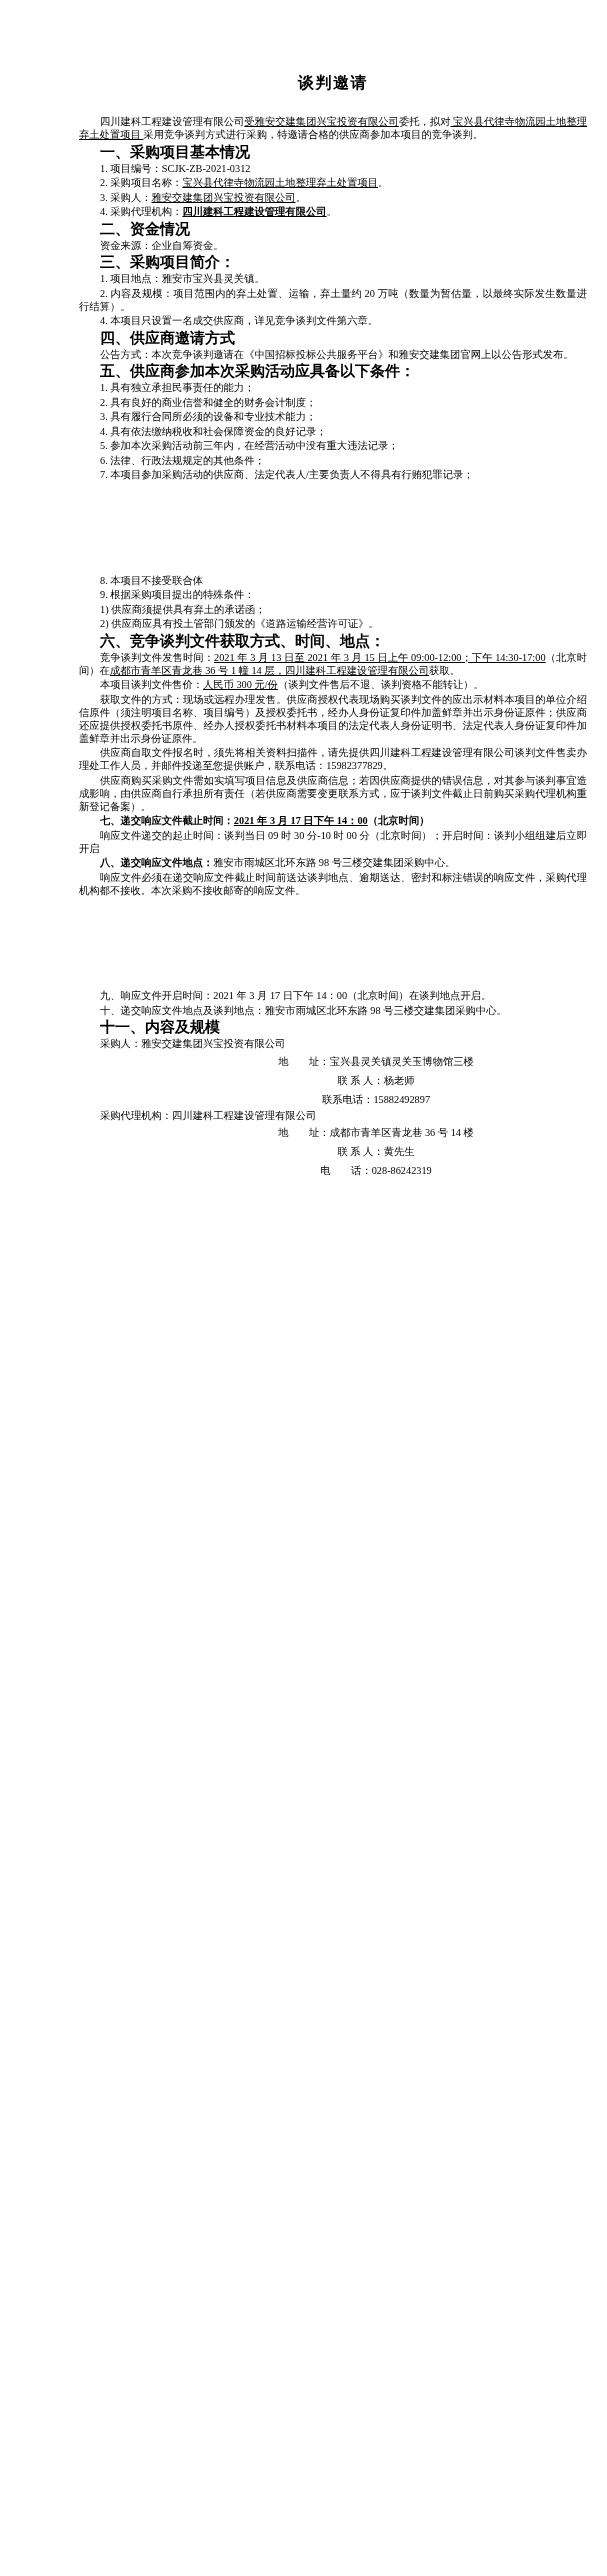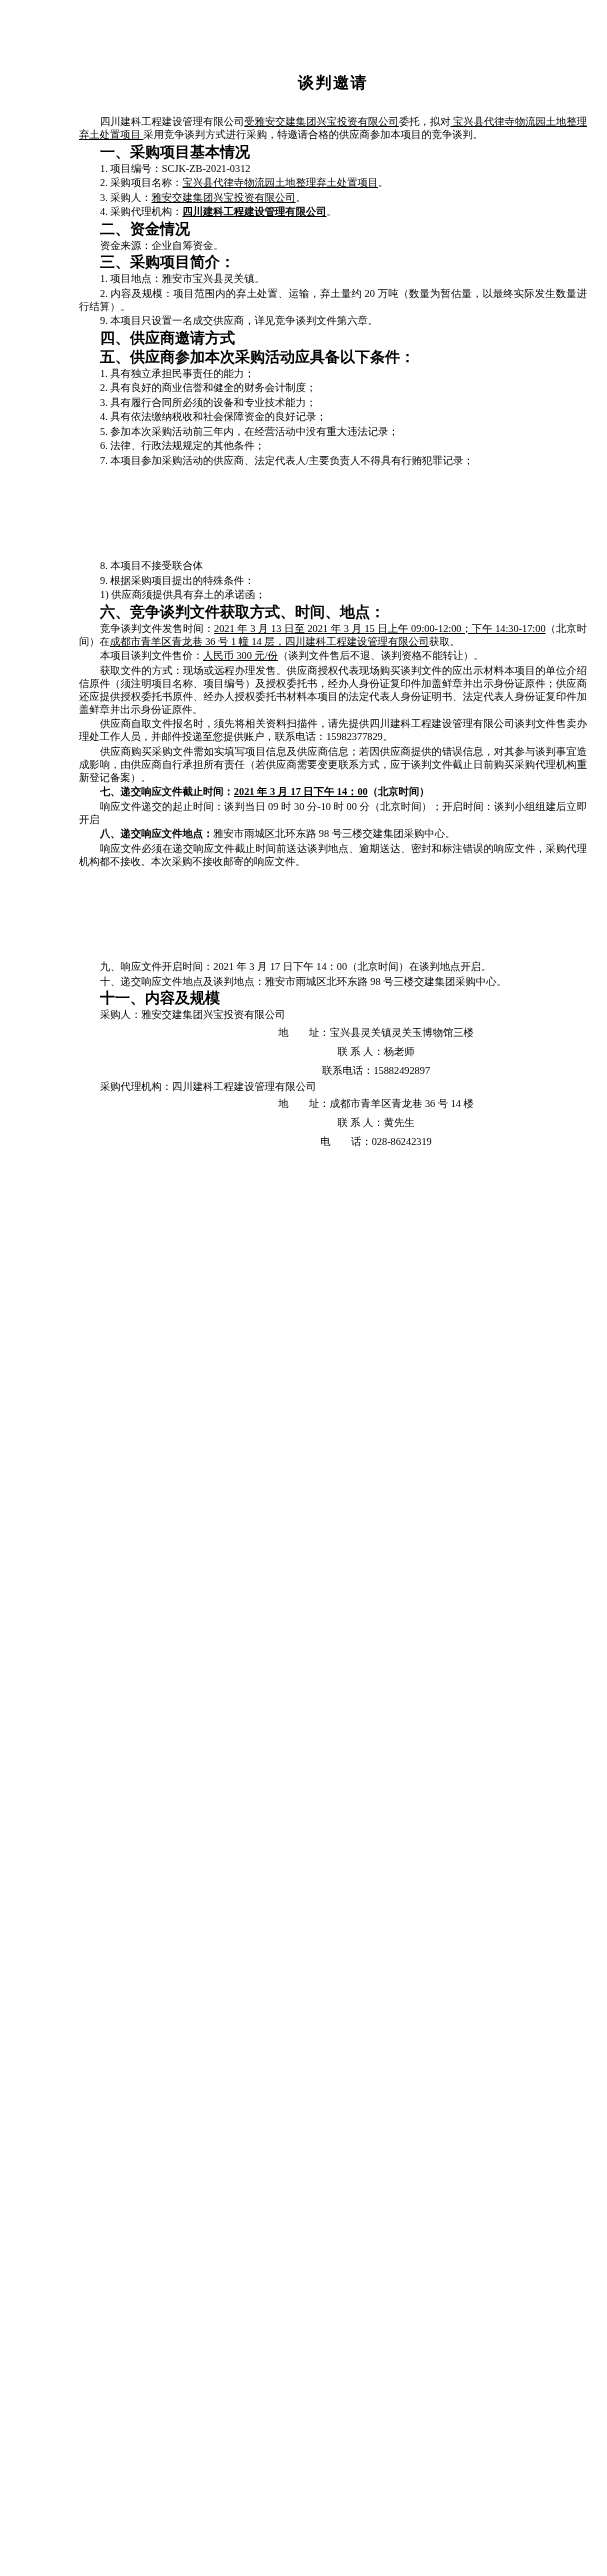--- a/index.html
+++ b/index.html
@@ -88,38 +88,40 @@
   <p class="para indent2">2. 采购项目名称：<span class="u">宝兴县代律寺物流园土地整理弃土处置项目</span>。</p>
   <p class="para indent2">3. 采购人：<span class="u">雅安交建集团兴宝投资有限公司</span>。</p>
   <p class="para indent2">4. 采购代理机构：<span class="bu">四川建科工程建设管理有限公司</span>。</p>
 
   <p class="sect">二、资金情况</p>
   <p class="para indent2">资金来源：企业自筹资金。</p>
 
   <p class="sect">三、采购项目简介：</p>
   <p class="para indent2">1. 项目地点：雅安市宝兴县灵关镇。</p>
   <p class="para indent2">2. 内容及规模：项目范围内的弃土处置、运输，弃土量约 20 万吨（数量为暂估量，以最终实际发生数量进行结算）。</p>
-  <p class="para indent2">9. 本项目只设置一名成交供应商，详见竞争谈判文件第六章。</p>
+  <p class="para indent2">4. 本项目只设置一名成交供应商，详见竞争谈判文件第六章。</p>
 
   <p class="sect">四、供应商邀请方式</p>
+  <p class="para indent2">公告方式：本次竞争谈判邀请在《中国招标投标公共服务平台》和雅安交建集团官网上以公告形式发布。</p>
 
   <p class="sect">五、供应商参加本次采购活动应具备以下条件：</p>
   <p class="para indent2">1. 具有独立承担民事责任的能力；</p>
   <p class="para indent2">2. 具有良好的商业信誉和健全的财务会计制度；</p>
   <p class="para indent2">3. 具有履行合同所必须的设备和专业技术能力；</p>
   <p class="para indent2">4. 具有依法缴纳税收和社会保障资金的良好记录；</p>
   <p class="para indent2">5. 参加本次采购活动前三年内，在经营活动中没有重大违法记录；</p>
   <p class="para indent2">6. 法律、行政法规规定的其他条件；</p>
   <p class="para indent2">7. 本项目参加采购活动的供应商、法定代表人/主要负责人不得具有行贿犯罪记录；</p>
 
   <div class="gap-xl"></div>
 
   <p class="para indent2">8. 本项目不接受联合体</p>
   <p class="para indent2">9. 根据采购项目提出的特殊条件：</p>
   <p class="para indent2">1) 供应商须提供具有弃土的承诺函；</p>
+  <p class="para indent2">2) 供应商应具有投土管部门颁发的《道路运输经营许可证》。</p>
 
   <p class="sect">六、竞争谈判文件获取方式、时间、地点：</p>
   <p class="para indent2">竞争谈判文件发售时间：<span class="u">2021 年 3 月 13 日至 2021 年 3 月 15 日上午 09:00-12:00；下午 14:30-17:00</span>（北京时间）在<span class="u">成都市青羊区青龙巷 36 号 1 幢 14 层，四川建科工程建设管理有限公司</span>获取。</p>
   <p class="para indent2">本项目谈判文件售价：<span class="u">人民币 300 元/份</span>（谈判文件售后不退、谈判资格不能转让）。</p>
   <p class="para indent2">获取文件的方式：现场或远程办理发售。供应商授权代表现场购买谈判文件的应出示材料本项目的单位介绍信原件（须注明项目名称、项目编号）及授权委托书，经办人身份证复印件加盖鲜章并出示身份证原件；供应商还应提供授权委托书原件、经办人授权委托书材料本项目的法定代表人身份证明书、法定代表人身份证复印件加盖鲜章并出示身份证原件。</p>
   <p class="para indent2">供应商自取文件报名时，须先将相关资料扫描件，请先提供四川建科工程建设管理有限公司谈判文件售卖办理处工作人员，并邮件投递至您提供账户，联系电话：15982377829。</p>
   <p class="para indent2">供应商购买采购文件需如实填写项目信息及供应商信息；若因供应商提供的错误信息，对其参与谈判事宜造成影响，由供应商自行承担所有责任（若供应商需要变更联系方式，应于谈判文件截止日前购买采购代理机构重新登记备案）。</p>
 
   <p class="para indent2"><span class="b">七、递交响应文件截止时间：</span><span class="bu">2021 年 3 月 17 日下午 14：00</span><span class="b">（北京时间）</span></p>
   <p class="para indent2">响应文件递交的起止时间：谈判当日 09 时 30 分-10 时 00 分（北京时间）；开启时间：谈判小组组建后立即开启</p>

